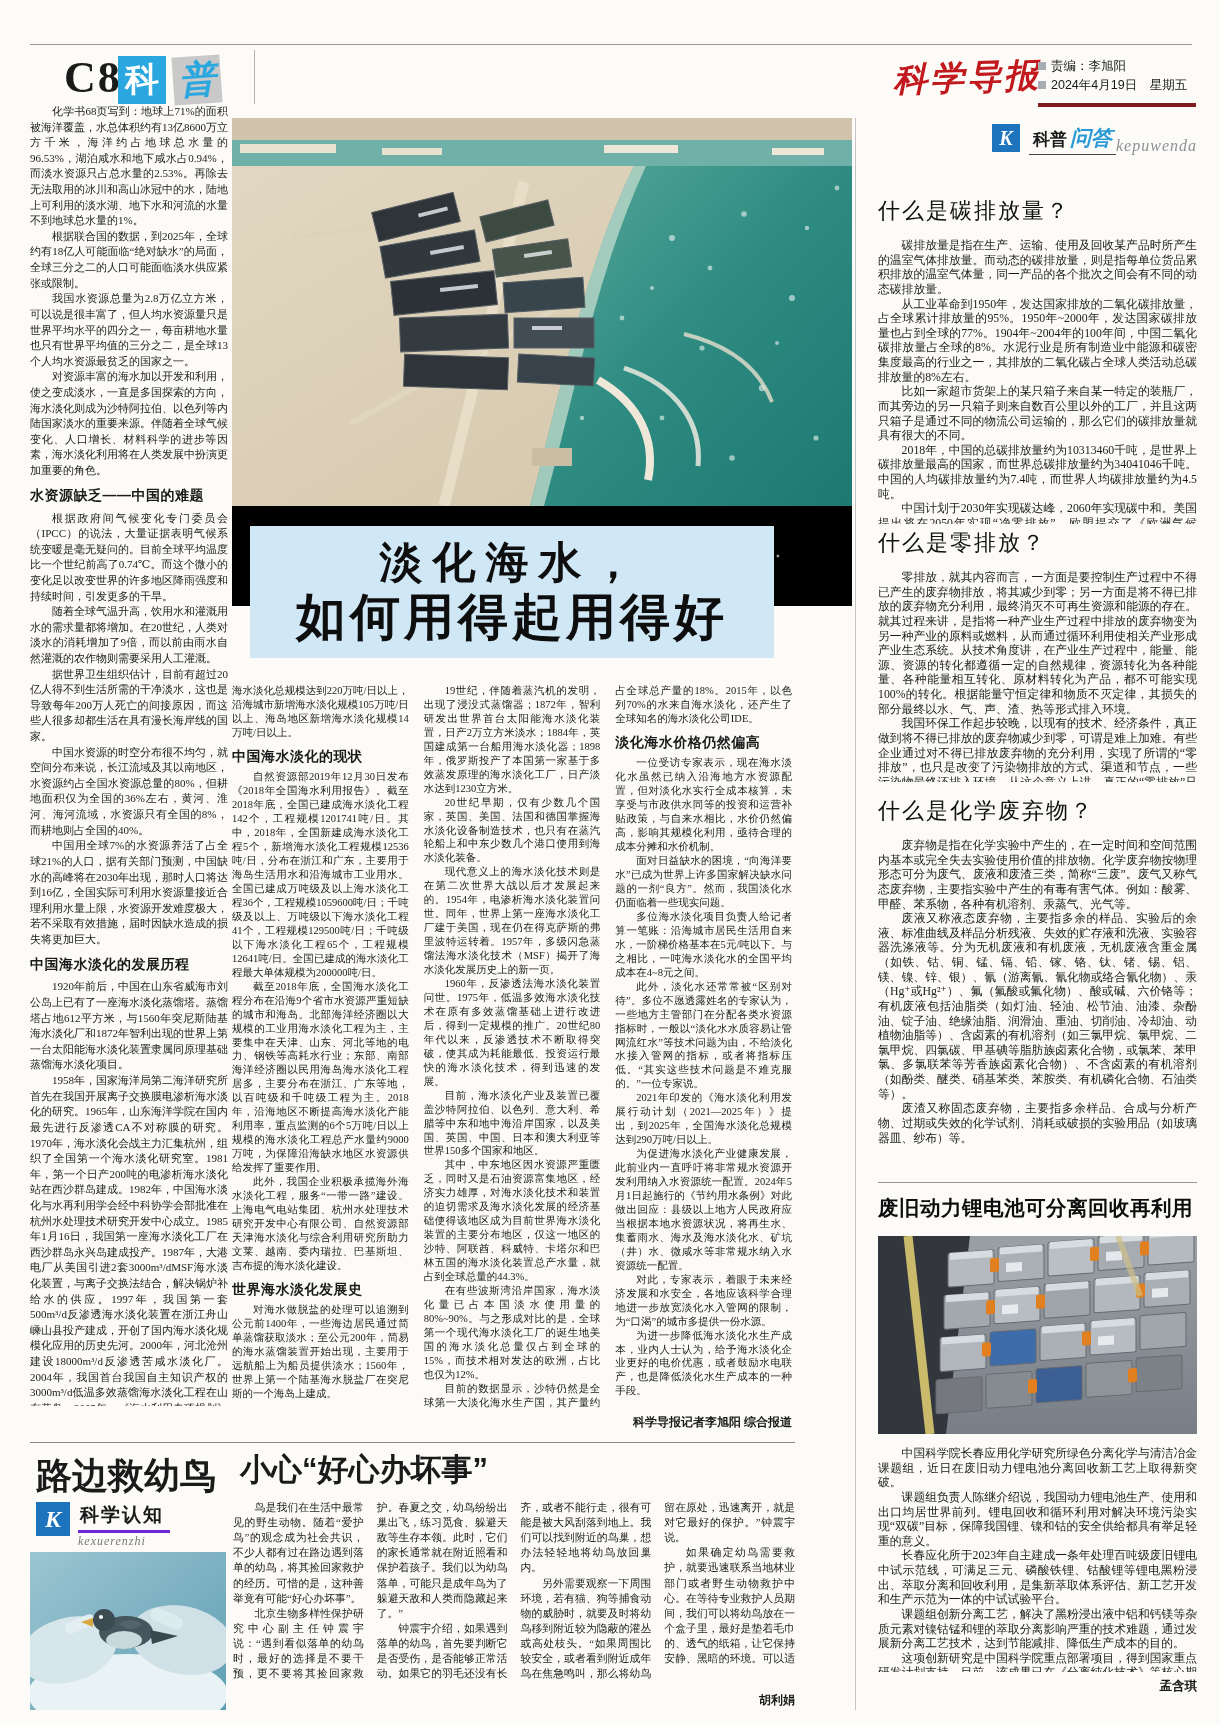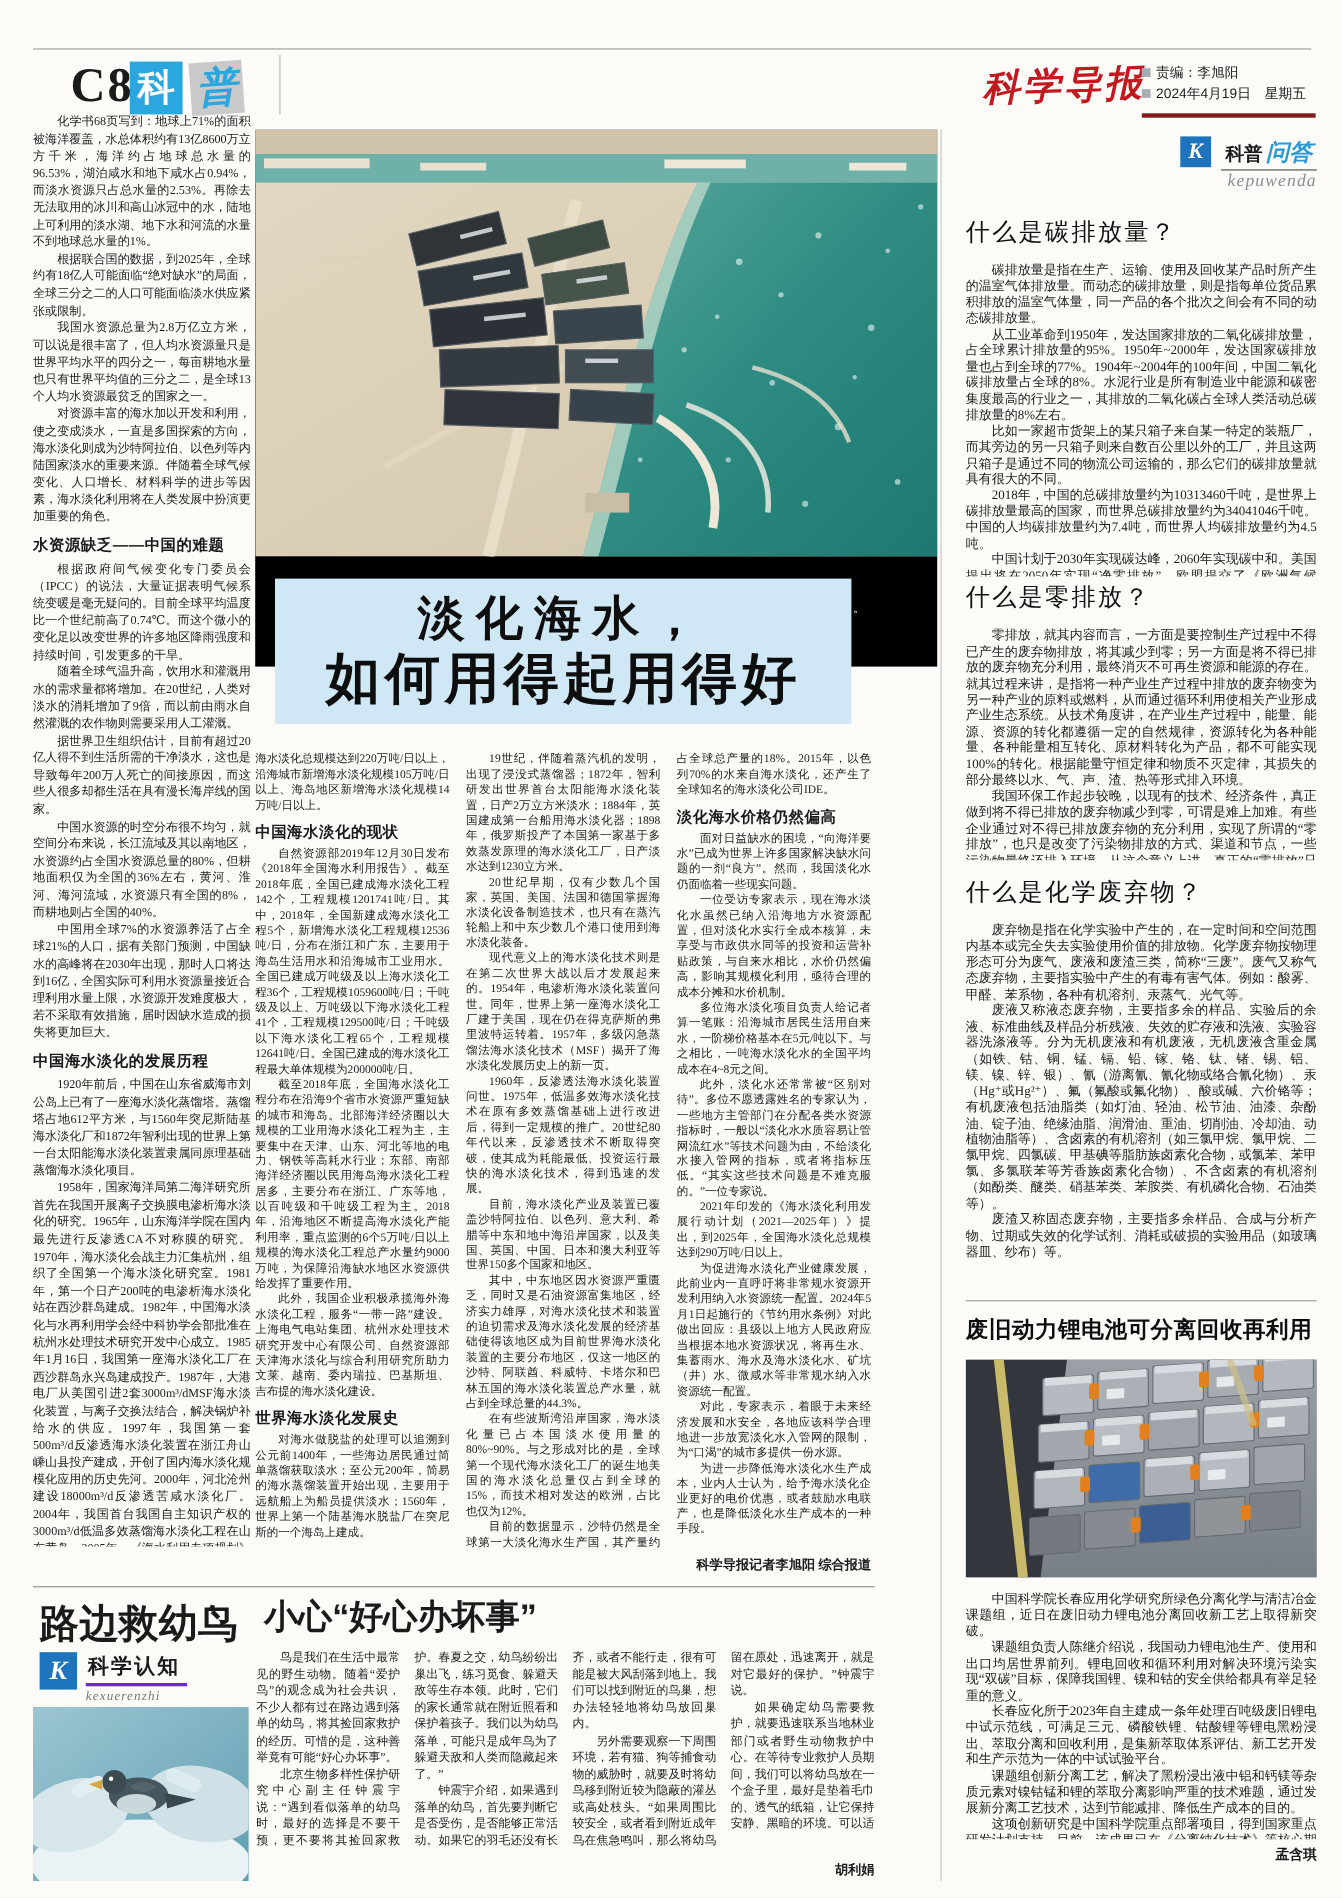--- a/index.html
+++ b/index.html
@@ -56,21 +56,21 @@
   .center-byline{position:absolute;left:232px;top:1414px;width:560px;text-align:right;
                  font-weight:bold;font-size:12px;}
   .rule-mid{position:absolute;left:30px;top:1442px;width:765px;border-top:1px solid #8a8a8a;}
   .v-rule{position:absolute;left:855px;top:118px;height:1592px;border-left:1px solid #c4c4c4;}
 
   
   .qa-logo{position:absolute;left:878px;top:124px;width:319px;display:flex;justify-content:flex-end;
            align-items:flex-start;gap:9px;}
   .ksq{width:28px;height:28px;background:#1d74bc;color:#fff;display:flex;align-items:center;
        justify-content:center;font-weight:bold;font-size:20px;font-style:italic;}
-  .qa-words{display:flex;flex-direction:column;align-items:flex-end;}
+  .qa-words{display:flex;flex-direction:row;align-items:flex-end;}
   .qa-row{display:flex;align-items:baseline;gap:3px;border-bottom:1px solid #444;padding:0 4px 2px 4px;}
   .qa-black{font-family:"Liberation Sans","DejaVu Sans",sans-serif;font-weight:bold;font-size:17px;}
   .qa-blue{color:#2a9ad6;font-weight:bold;font-style:italic;font-size:21px;}
   .qa-sub{font-style:italic;font-size:16px;color:#8a8f94;margin-top:1px;letter-spacing:1px;}
 
   .q-head{position:absolute;left:878px;width:319px;font-size:22px;font-weight:500;
           letter-spacing:2px;color:#111;margin:0;}
   .q-body{position:absolute;left:878px;width:319px;overflow:hidden;
           font-size:11.8px;line-height:1.24;text-align:justify;}
   #q1h{top:196px;} #q1b{top:238px;height:286px;}
@@ -224,22 +224,22 @@
       <p class="fl fl-p">对海水做脱盐的处理可以追溯到公元前1400年，一些海边居民通过简单蒸馏获取淡水；至公元200年，简易的海水蒸馏装置开始出现，主要用于远航船上为船员提供淡水；1560年，世界上第一个陆基海水脱盐厂在突尼斯的一个海岛上建成。</p>
       <p class="fl fl-p">19世纪，伴随着蒸汽机的发明，出现了浸没式蒸馏器；1872年，智利研发出世界首台太阳能海水淡化装置，日产2万立方米淡水；1884年，英国建成第一台船用海水淡化器；1898年，俄罗斯投产了本国第一家基于多效蒸发原理的海水淡化工厂，日产淡水达到1230立方米。</p>
       <p class="fl fl-p">20世纪早期，仅有少数几个国家，英国、美国、法国和德国掌握海水淡化设备制造技术，也只有在蒸汽轮船上和中东少数几个港口使用到海水淡化装备。</p>
       <p class="fl fl-p">现代意义上的海水淡化技术则是在第二次世界大战以后才发展起来的。1954年，电渗析海水淡化装置问世。同年，世界上第一座海水淡化工厂建于美国，现在仍在得克萨斯的弗里波特运转着。1957年，多级闪急蒸馏法海水淡化技术（MSF）揭开了海水淡化发展历史上的新一页。</p>
       <p class="fl fl-p">1960年，反渗透法海水淡化装置问世。1975年，低温多效海水淡化技术在原有多效蒸馏基础上进行改进后，得到一定规模的推广。20世纪80年代以来，反渗透技术不断取得突破，使其成为耗能最低、投资运行最快的海水淡化技术，得到迅速的发展。</p>
       <p class="fl fl-p">目前，海水淡化产业及装置已覆盖沙特阿拉伯、以色列、意大利、希腊等中东和地中海沿岸国家，以及美国、英国、中国、日本和澳大利亚等世界150多个国家和地区。</p>
       <p class="fl fl-p">其中，中东地区因水资源严重匮乏，同时又是石油资源富集地区，经济实力雄厚，对海水淡化技术和装置的迫切需求及海水淡化发展的经济基础使得该地区成为目前世界海水淡化装置的主要分布地区，仅这一地区的沙特、阿联酋、科威特、卡塔尔和巴林五国的海水淡化装置总产水量，就占到全球总量的44.3%。</p>
       <p class="fl fl-p">在有些波斯湾沿岸国家，海水淡化量已占本国淡水使用量的80%~90%。与之形成对比的是，全球第一个现代海水淡化工厂的诞生地美国的海水淡化总量仅占到全球的15%，而技术相对发达的欧洲，占比也仅为12%。</p>
       <p class="fl fl-p">目前的数据显示，沙特仍然是全球第一大淡化海水生产国，其产量约占全球总产量的18%。2015年，以色列70%的水来自海水淡化，还产生了全球知名的海水淡化公司IDE。</p>
       <h3 class="fl fl-h">淡化海水价格仍然偏高</h3>
+      <p class="fl fl-p">一位受访专家表示，现在海水淡化水虽然已纳入沿海地方水资源配置，但对淡化水实行全成本核算，未享受与市政供水同等的投资和运营补贴政策，与自来水相比，水价仍然偏高，影响其规模化利用，亟待合理的成本分摊和水价机制。</p>
       <p class="fl fl-p">面对日益缺水的困境，“向海洋要水”已成为世界上许多国家解决缺水问题的一剂“良方”。然而，我国淡化水仍面临着一些现实问题。</p>
-      <p class="fl fl-p">一位受访专家表示，现在海水淡化水虽然已纳入沿海地方水资源配置，但对淡化水实行全成本核算，未享受与市政供水同等的投资和运营补贴政策，与自来水相比，水价仍然偏高，影响其规模化利用，亟待合理的成本分摊和水价机制。</p>
       <p class="fl fl-p">多位海水淡化项目负责人给记者算一笔账：沿海城市居民生活用自来水，一阶梯价格基本在5元/吨以下。与之相比，一吨海水淡化水的全国平均成本在4~8元之间。</p>
       <p class="fl fl-p">此外，淡化水还常常被“区别对待”。多位不愿透露姓名的专家认为，一些地方主管部门在分配各类水资源指标时，一般以“淡化水水质容易让管网流红水”等技术问题为由，不给淡化水接入管网的指标，或者将指标压低。“其实这些技术问题是不难克服的。”一位专家说。</p>
       <p class="fl fl-p">2021年印发的《海水淡化利用发展行动计划（2021—2025年）》提出，到2025年，全国海水淡化总规模达到290万吨/日以上。</p>
       <p class="fl fl-p">为促进海水淡化产业健康发展，此前业内一直呼吁将非常规水资源开发利用纳入水资源统一配置。2024年5月1日起施行的《节约用水条例》对此做出回应：县级以上地方人民政府应当根据本地水资源状况，将再生水、集蓄雨水、海水及海水淡化水、矿坑（井）水、微咸水等非常规水纳入水资源统一配置。</p>
       <p class="fl fl-p">对此，专家表示，着眼于未来经济发展和水安全，各地应该科学合理地进一步放宽淡化水入管网的限制，为“口渴”的城市多提供一份水源。</p>
       <p class="fl fl-p">为进一步降低海水淡化水生产成本，业内人士认为，给予海水淡化企业更好的电价优惠，或者鼓励水电联产，也是降低淡化水生产成本的一种手段。</p>
     </div>
   <div class="center-byline">科学导报记者李旭阳 综合报道</div>
   <div class="rule-mid"></div>
   <div class="v-rule"></div>

